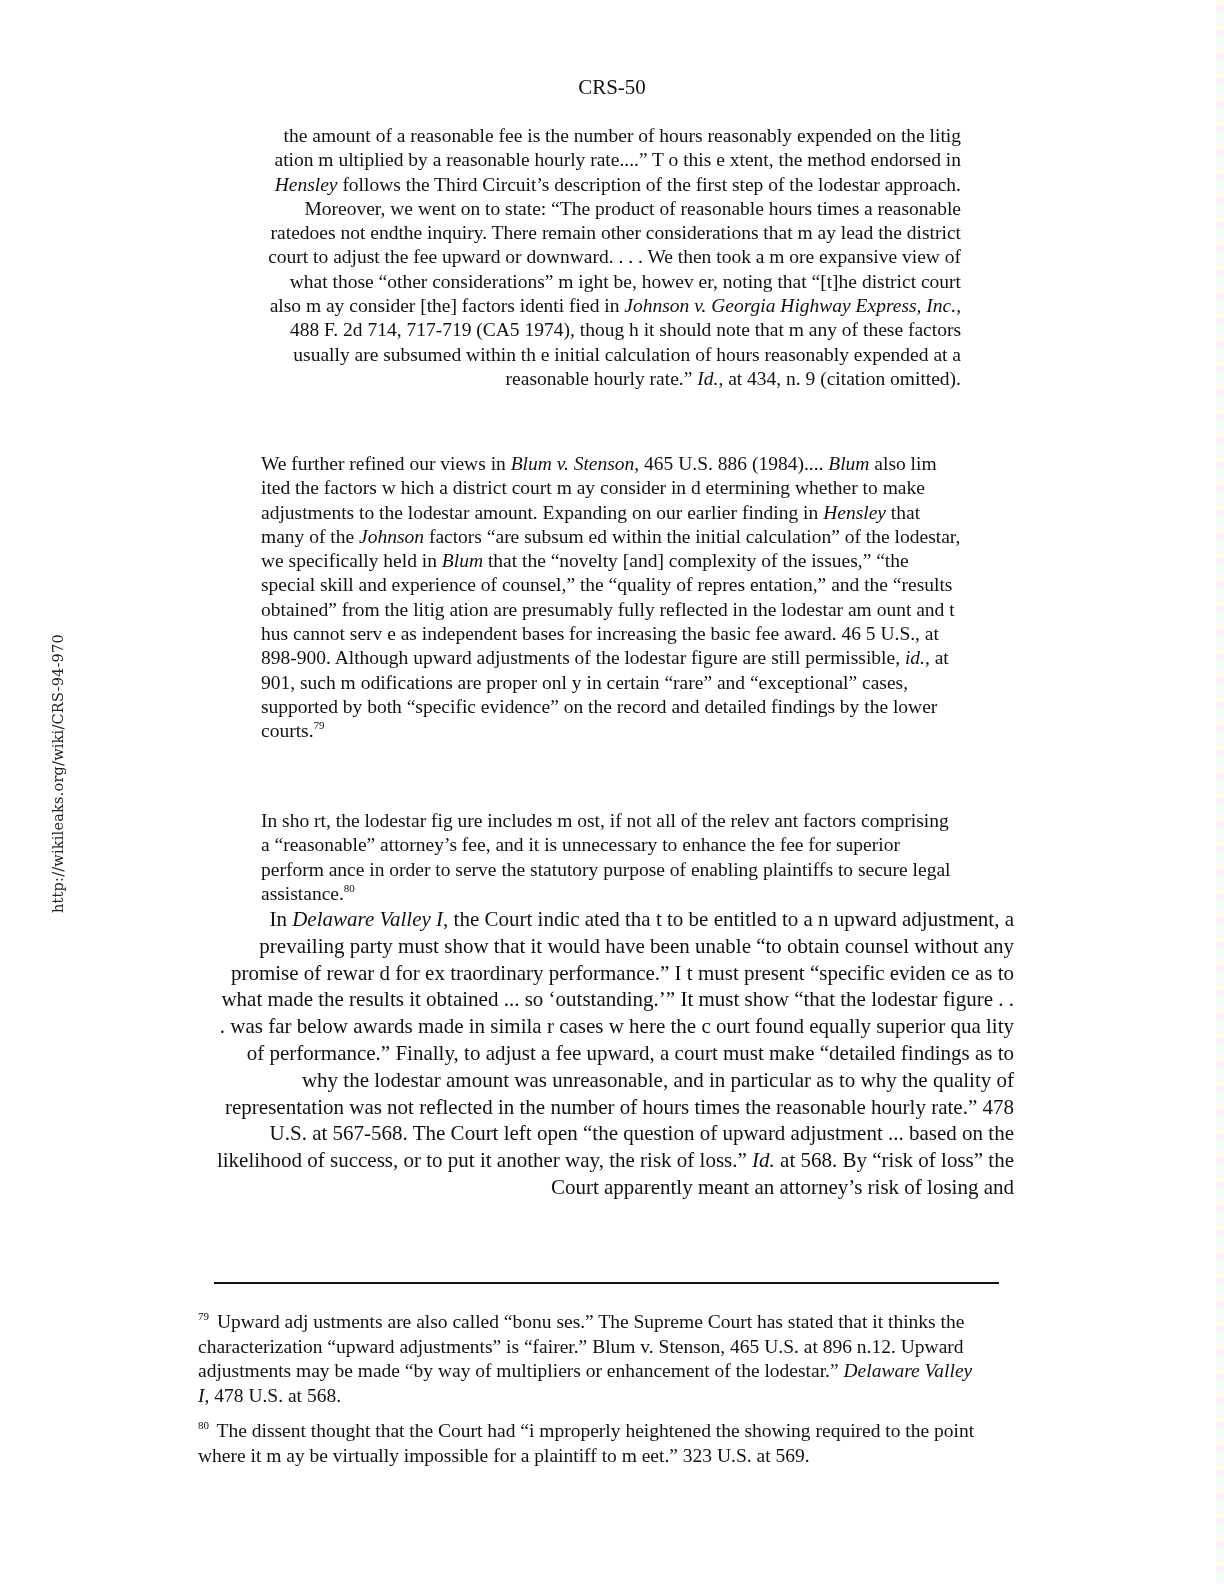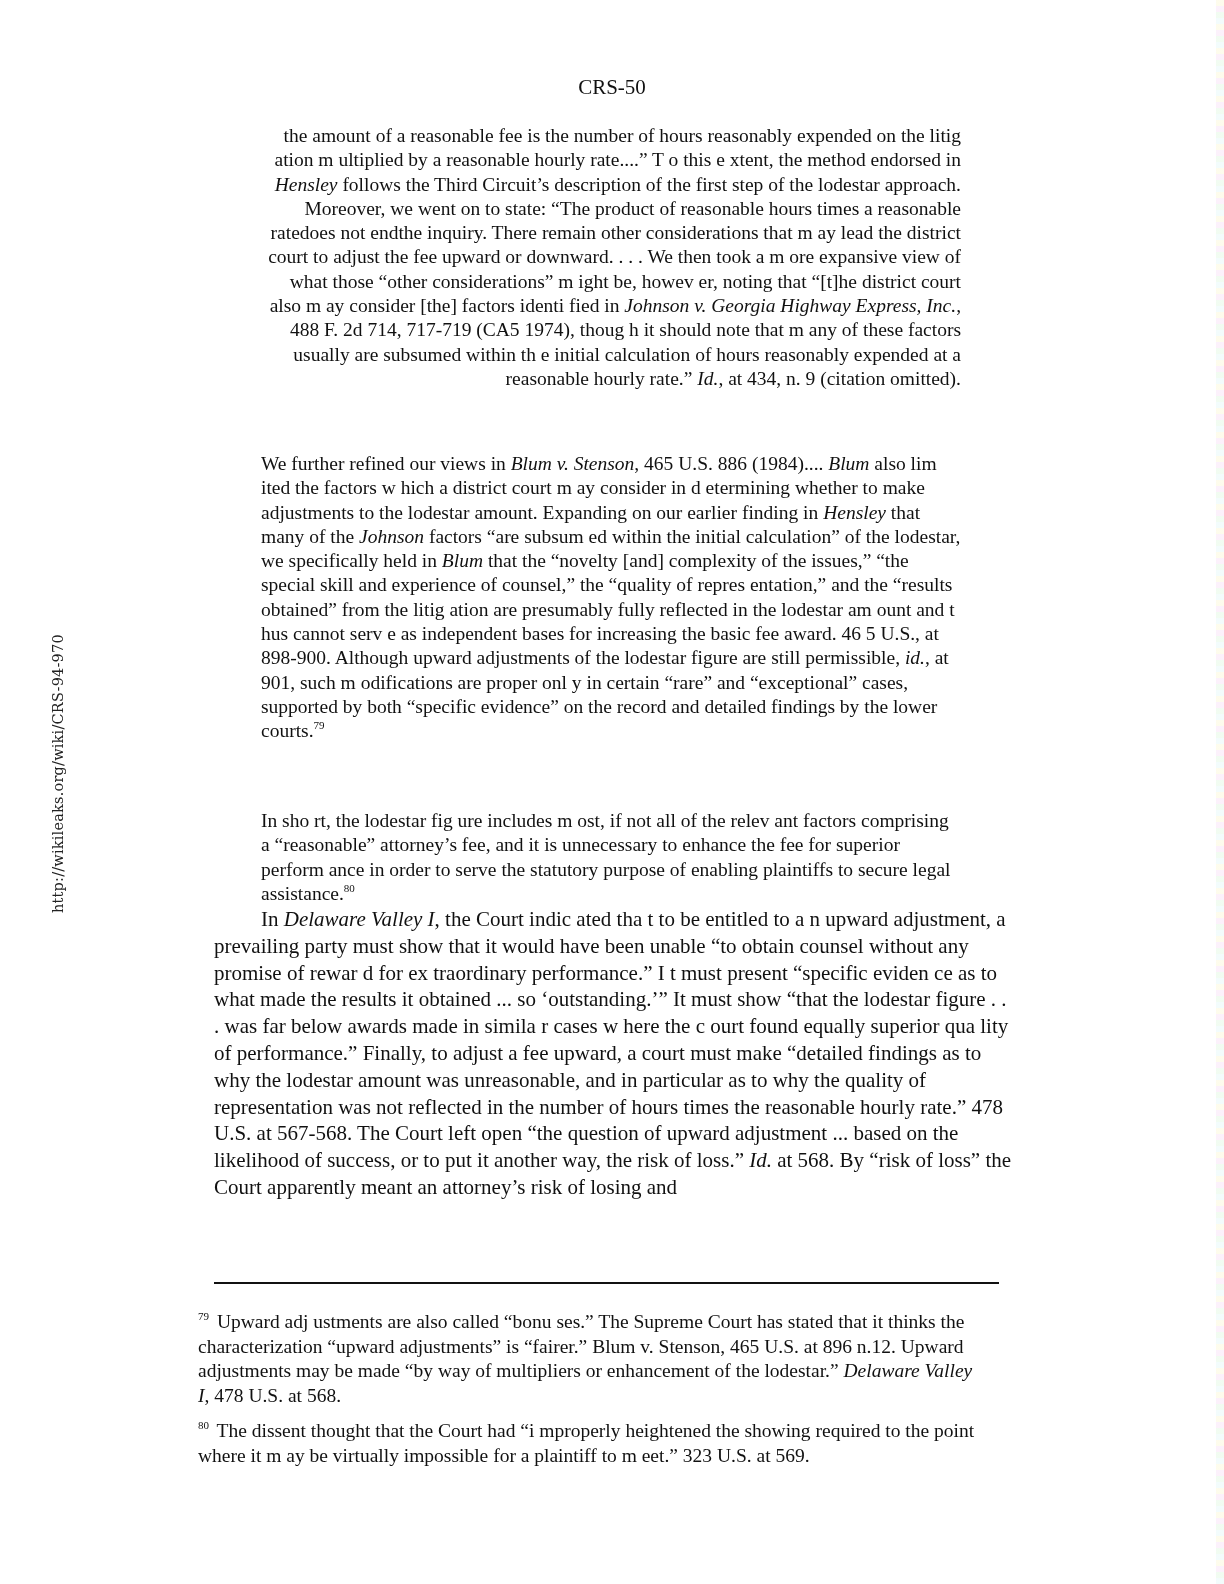--- a/index.html
+++ b/index.html
@@ -65,20 +65,21 @@
     .block-quote p { margin: 0; }
     .body-para {
       position: absolute;
       left: 214px;
       top: 906px;
       width: 800px;
       font-size: 21px;
       line-height: 26.8px;
       margin: 0;
       text-indent: 47px;
+      text-align: right;
     }
     sup {
       font-size: 11px;
       line-height: 0;
       vertical-align: 8px;
     }
     .rule {
       position: absolute;
       left: 214px;
       top: 1282px;

